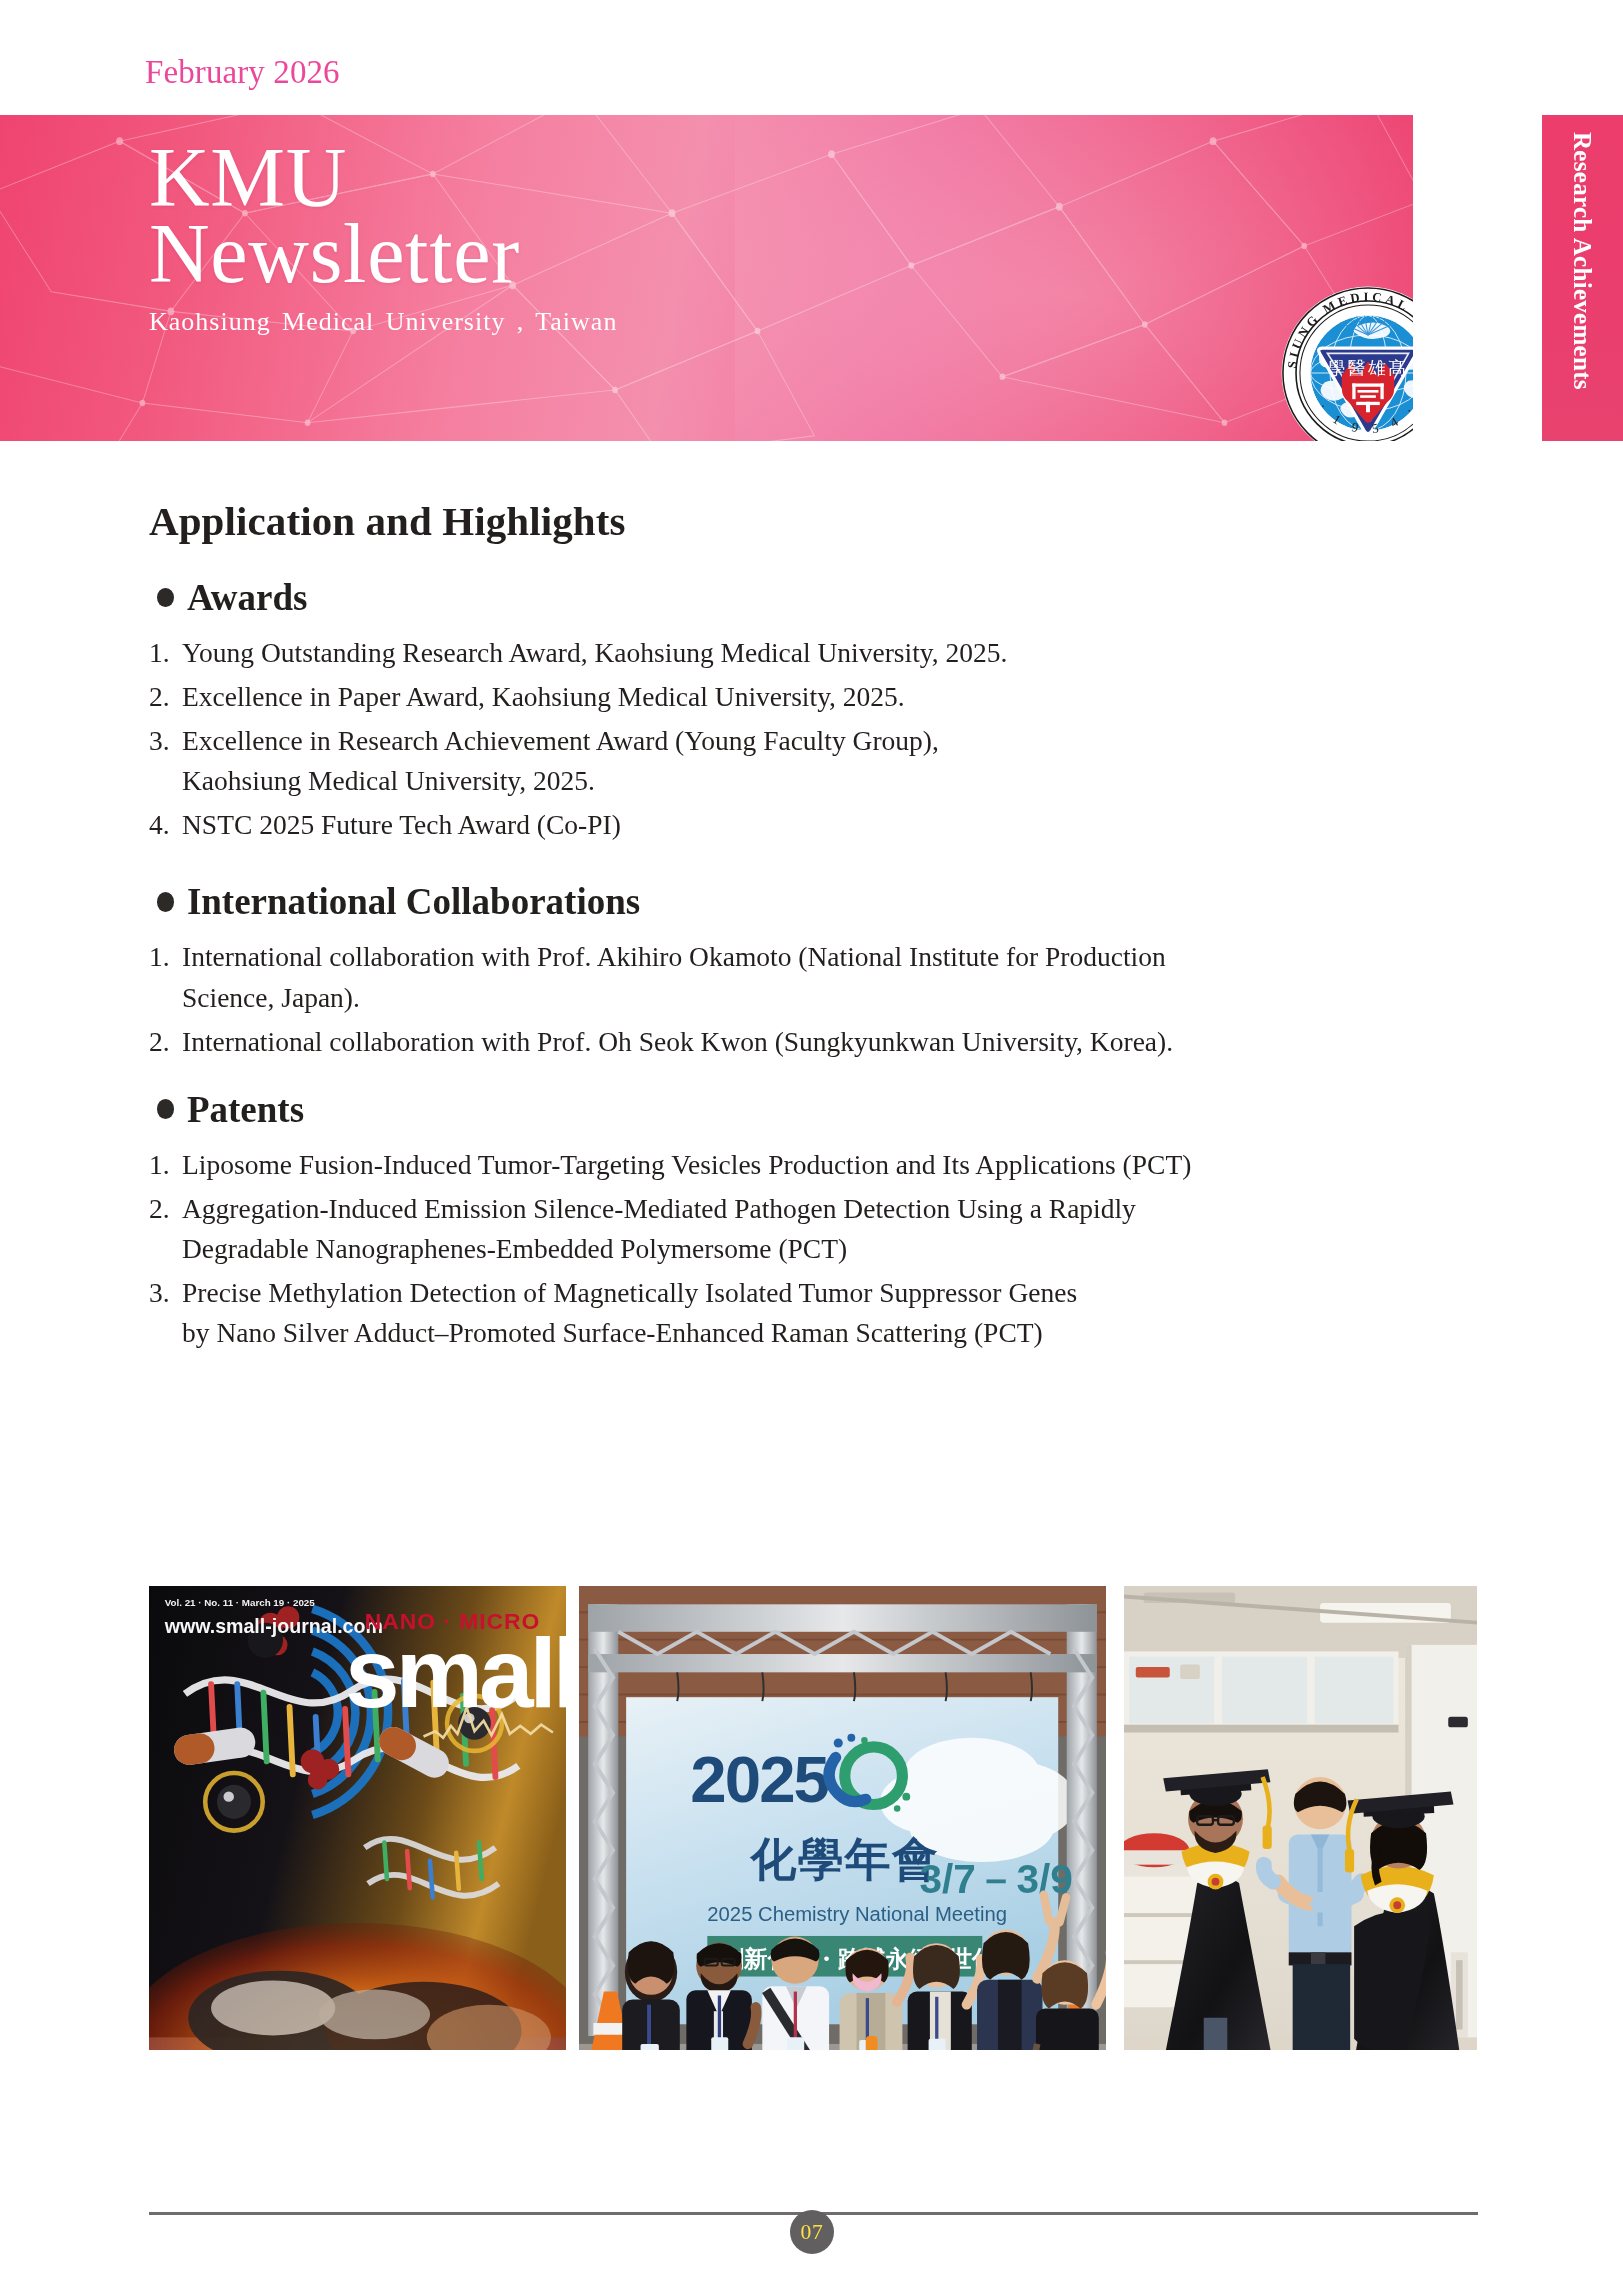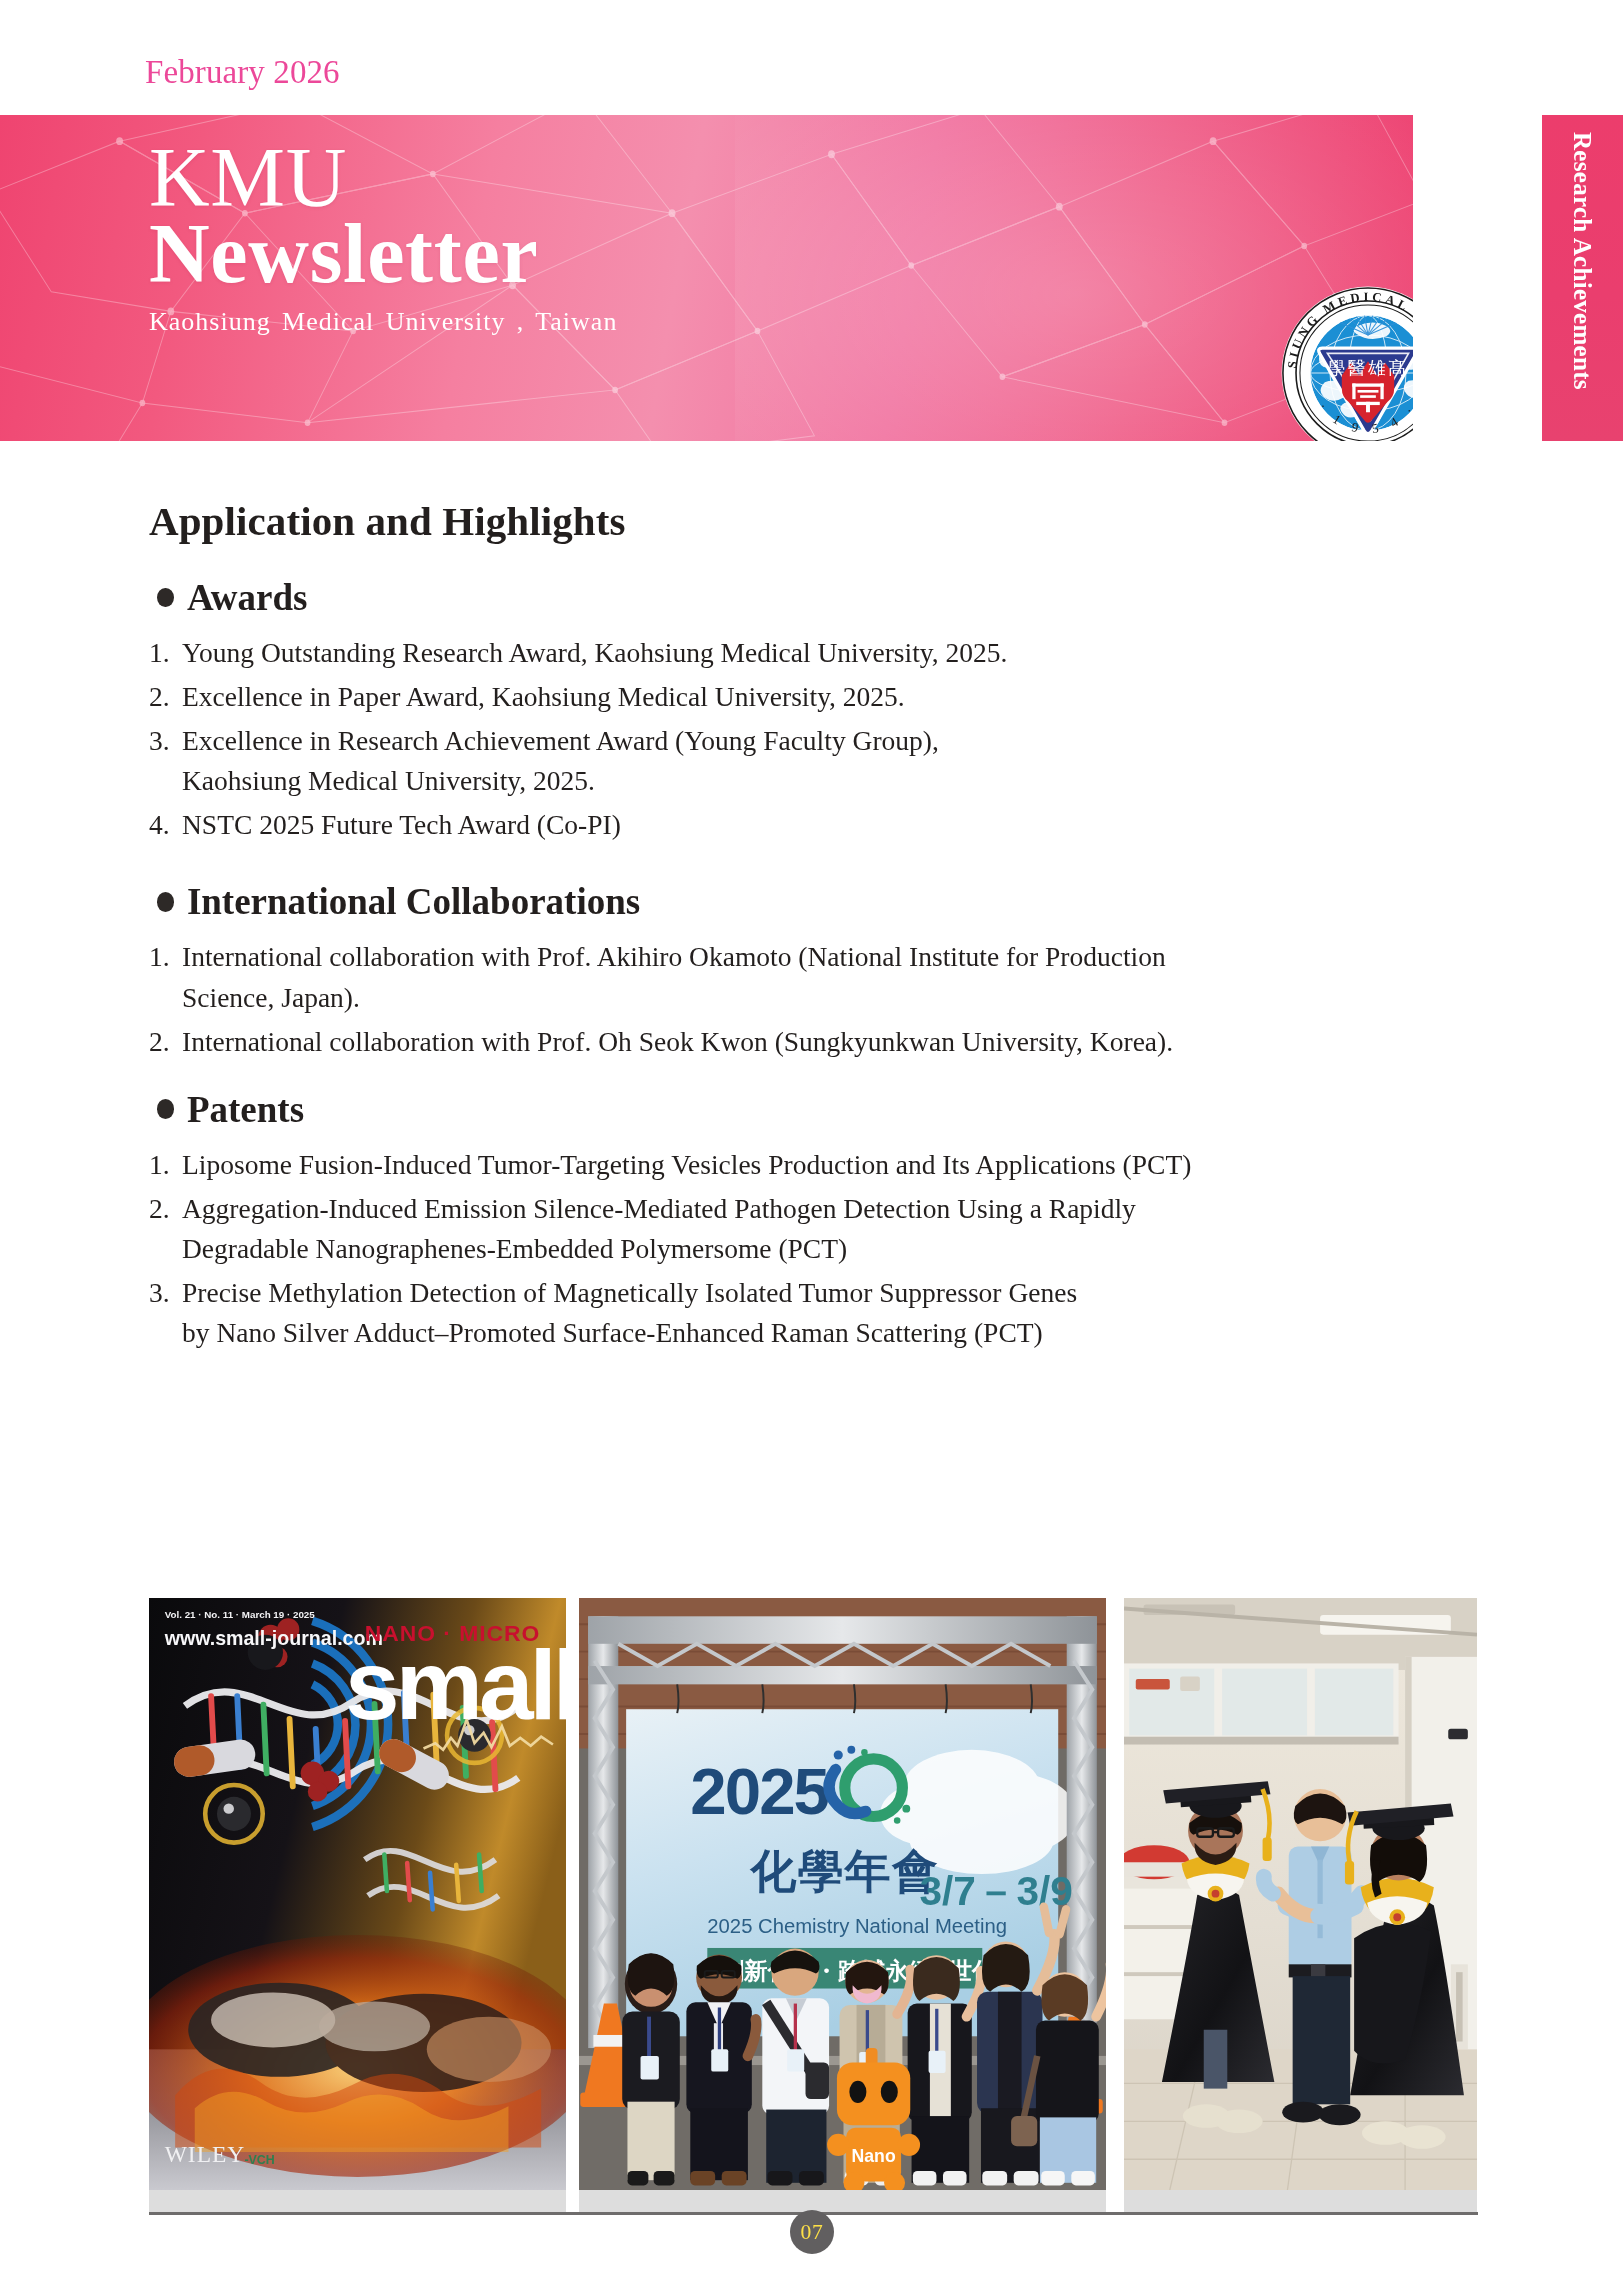--- a/index.html
+++ b/index.html
@@ -74,21 +74,20 @@
     line-height: 1.02;
     letter-spacing: 0.7px;
     text-shadow: 0 1.3px 3.9px rgba(150,20,60,0.12);
   }
   .masthead .line2 {
     font-size: 84px;
     line-height: 1.02;
     letter-spacing: 0.7px;
     margin-top: -9.2px;
     text-shadow: 0 1.3px 3.9px rgba(150,20,60,0.12);
-    font-weight: bold;
   }
   .masthead .sub {
     font-size: 26px;
     letter-spacing: 1px;
     margin-top: 10.5px;
     word-spacing: 3.9px;
     text-align: center;
   }
 
   
@@ -183,22 +182,22 @@
   
   .photos {
     position: absolute;
     left: 0;
     top: 1582px;
     width: 1623px;
     height: 592px;
   }
   .photo {
     position: absolute;
-    top: 16px;
-    height: 616px;
+    top: 4px;
+    height: 464px;
     overflow: hidden;
     background: #ddd;
   }
   .photo-1 { left: 149px;  width: 417px; }
   .photo-2 { left: 579px;  width: 527px; }
   .photo-3 { left: 1124px; width: 353px; }
 
   
   .footer-rule {
     position: absolute;

